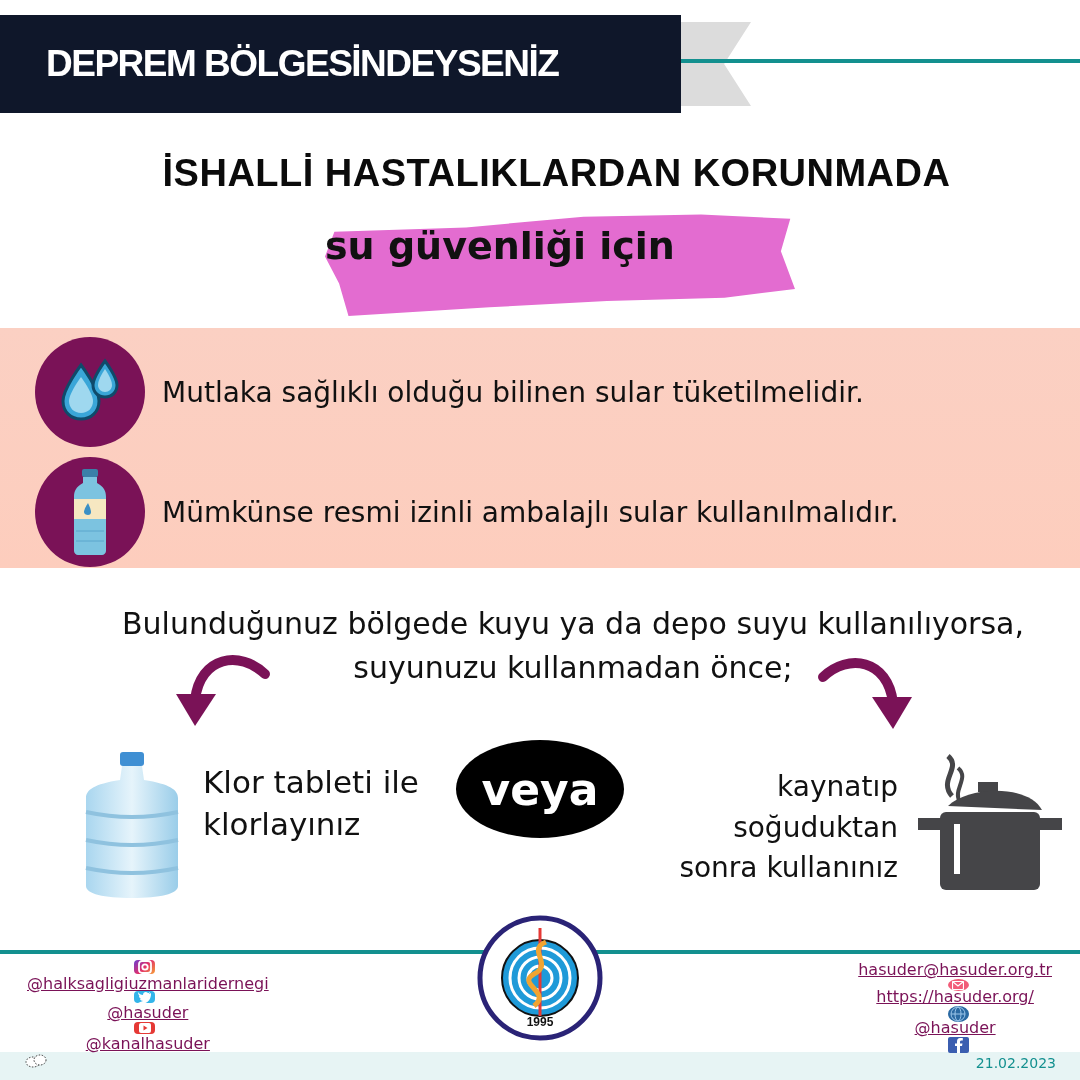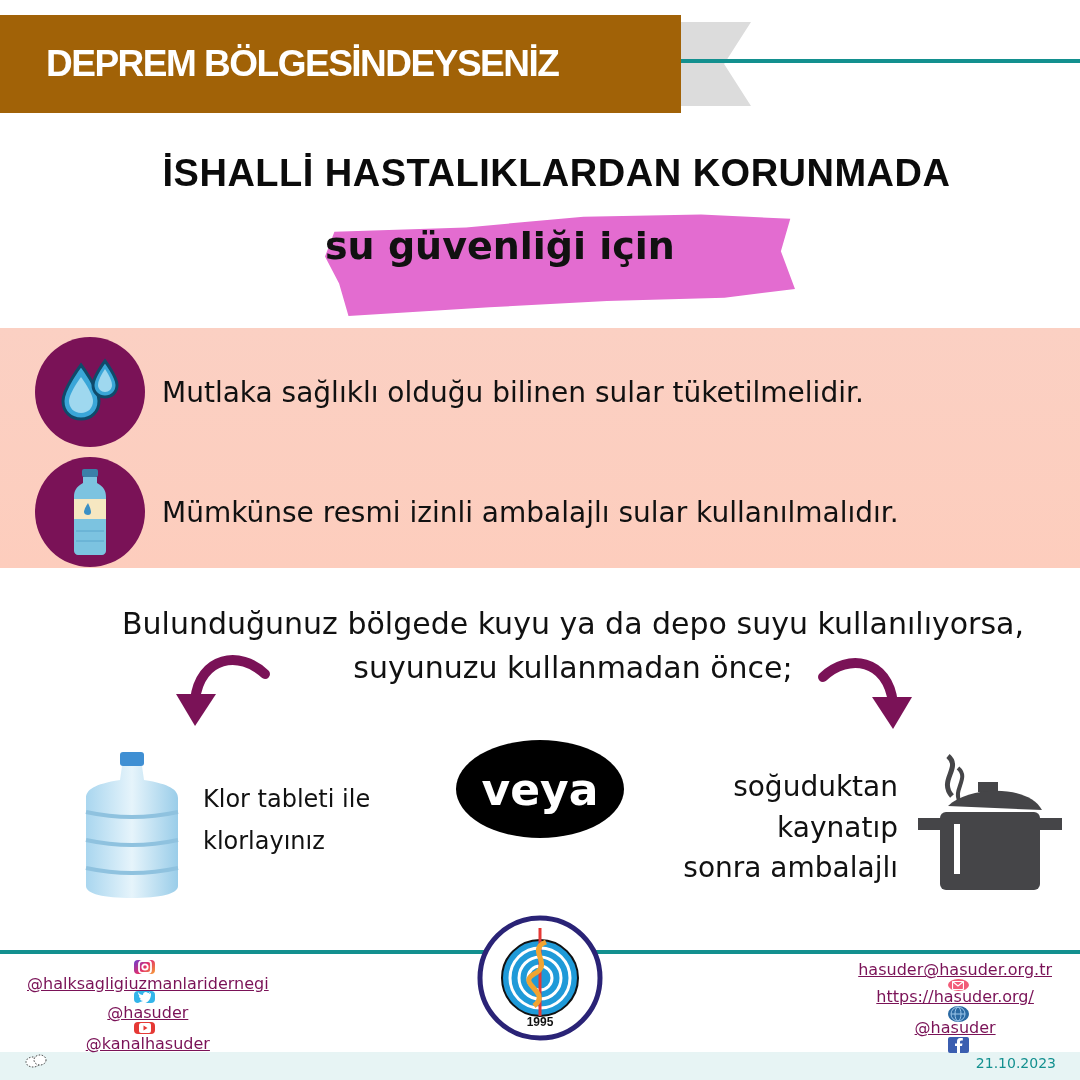--- a/index.html
+++ b/index.html
@@ -1,20 +1,20 @@
 <!DOCTYPE html>
 <html><head>
 <meta charset="utf-8">
 <style>
   * { box-sizing: border-box; margin: 0; padding: 0; }
   html, body { width: 1080px; height: 1080px; overflow: hidden; background: #ffffff; }
   body { position: relative; font-family: "DejaVu Sans", "Liberation Sans", sans-serif; color: #111; }
 
   
-  .banner { position: absolute; left: 0; top: 15px; width: 681px; height: 98px; background: #a16207; display: flex; align-items: center; padding-left: 46px; z-index: 3; }
+  .banner { position: absolute; left: 0; top: 15px; width: 681px; height: 98px; background: #0f172a; display: flex; align-items: center; padding-left: 46px; z-index: 3; }
   .banner-title { color: #fff; font-weight: bold; font-size: 37px; letter-spacing: -1.5px; font-family: "Liberation Sans", sans-serif; }
   .banner-ribbon { position: absolute; left: 655px; top: 22px; width: 96px; height: 84px; background: #dcdcdc; clip-path: polygon(0 0, 100% 0, 72% 50%, 100% 100%, 0 100%); z-index: 1; }
   .banner-line { position: absolute; left: 681px; top: 59px; width: 399px; height: 4px; background: #13908f; z-index: 2; }
 
   
   .headline { position: absolute; left: 0; width: 1080px; top: 152px; text-align: center; padding-left: 33px; font-size: 38px; font-weight: bold; font-family: "Liberation Sans", sans-serif; letter-spacing: 0.5px; color: #0b0b0b; }
   .brush { position: absolute; left: 325px; top: 208px; width: 470px; height: 108px; background: #e36cd0; clip-path: polygon(2% 22%, 30% 18%, 55% 8%, 80% 6%, 99% 10%, 97% 40%, 100% 75%, 85% 83%, 60% 86%, 35% 92%, 5% 100%, 3% 70%, 0% 45%); }
   .brush-text { position: absolute; left: 325px; top: 224px; width: 470px; text-align: left; font-size: 38px; font-weight: bold; color: #111; }
 
   
@@ -25,21 +25,21 @@
   .circle { position: absolute; left: 27px; width: 110px; height: 110px; border-radius: 50%; background: #7a1257; display: flex; align-items: center; justify-content: center; }
   .info-text { position: absolute; left: 154px; font-size: 28px; color: #111; white-space: nowrap; }
 
   
   .intro { position: absolute; left: 0; width: 1080px; top: 602px; text-align: center; font-size: 30px; line-height: 44px; color: #111; margin-left: 33px; }
   .arrow { position: absolute; }
   .arrow-left { left: 170px; top: 652px; }
   .arrow-right { left: 818px; top: 655px; }
 
   .jug { position: absolute; left: 80px; top: 750px; }
-  .klor-text { position: absolute; left: 203px; top: 778px; font-size: 24px; line-height: 42px; color: #111; }
+  .klor-text { position: absolute; left: 203px; top: 761px; font-size: 31px; line-height: 42px; color: #111; }
   .veya { position: absolute; left: 456px; top: 740px; width: 168px; height: 98px; border-radius: 50%; background: #000000; color: #fff; font-size: 44px; font-weight: bold; display: flex; align-items: center; justify-content: center; }
   .boil-text { position: absolute; right: 182px; top: 767px; width: 300px; text-align: right; font-size: 28px; line-height: 40.5px; color: #111; }
   .pot { position: absolute; left: 918px; top: 750px; }
 
   
   .footer-line { position: absolute; left: 0; top: 950px; width: 1080px; height: 4px; background: #13908f; }
   .footer-bottom { position: absolute; left: 0; top: 1052px; width: 1080px; height: 28px; background: #e7f4f4; }
   .social-left { position: absolute; left: 27px; top: 960px; }
   .social-item { display: flex; align-items: center; height: 31px; flex-direction: column; }
   .social-icon { width: 21px; height: 21px; border-radius: 4px; margin-right: 6px; display: flex; align-items: center; justify-content: center; }
@@ -123,23 +123,23 @@
 </svg>
 
 <div class="klor-text">
   <div>Klor tableti ile</div>
   <div>klorlayınız</div>
 </div>
 
 <div class="veya">veya</div>
 
 <div class="boil-text">
+  <div>kaynatıp</div>
   <div>soğuduktan</div>
-  <div>kaynatıp</div>
-  <div>sonra ambalajlı</div>
+  <div>sonra kullanınız</div>
 </div>
 
 <svg class="pot" width="144" height="144" viewBox="0 0 144 144">
   <path d="M30 6 C44 18 20 30 34 46" fill="none" stroke="#454548" stroke-width="5"></path>
   <path d="M40 18 C52 28 34 40 42 52" fill="none" stroke="#454548" stroke-width="4"></path>
   <rect x="60" y="32" width="20" height="10" fill="#454548"></rect>
   <path d="M30 56 C50 36 110 34 124 60 Z" fill="#454548"></path>
   <rect x="0" y="68" width="144" height="12" fill="#454548"></rect>
   <rect x="22" y="62" width="100" height="78" rx="6" fill="#454548"></rect>
   <rect x="36" y="74" width="6" height="50" fill="#fff"></rect>
@@ -217,13 +217,13 @@
   <line x1="64" y1="14" x2="64" y2="102" stroke="#e53935" stroke-width="3"></line>
   <path d="M70 28 C50 36 78 50 58 60 C40 70 76 78 58 92" fill="none" stroke="#f0a431" stroke-width="5"></path>
   <text x="64" y="112" text-anchor="middle" font-size="12" font-weight="bold" font-family="Liberation Sans, sans-serif" fill="#111">1995</text>
 </svg>
 
 <svg class="chat-icon" width="24" height="18" viewBox="0 0 24 18">
   <ellipse cx="9" cy="9" rx="7" ry="5" fill="#fff" stroke="#333" stroke-width="1" stroke-dasharray="1.5 1.5"></ellipse>
   <ellipse cx="16" cy="7" rx="6" ry="5" fill="#fff" stroke="#333" stroke-width="1" stroke-dasharray="1.5 1.5"></ellipse>
 </svg>
 
-<div class="date">21.10.2023</div>
+<div class="date">21.02.2023</div>
 
 </body></html>

